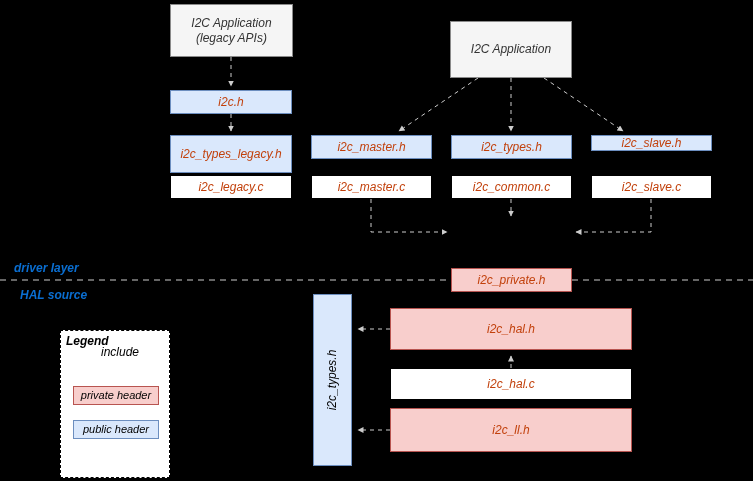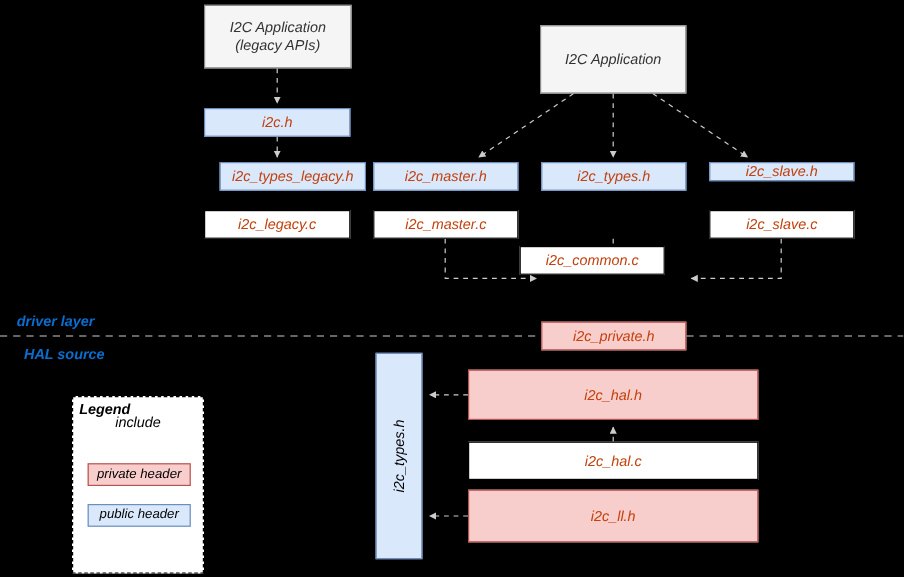--- a/index.html
+++ b/index.html
@@ -29,21 +29,21 @@
     display:flex;align-items:center;justify-content:center;}
   .vertical-box span{transform:rotate(-90deg);white-space:nowrap;font-size:12px;color:#000;}
   .layer-label{
     position:absolute;font-size:12px;font-weight:bold;color:#0a6ed1;white-space:nowrap;
   }
   #legend{
     position:absolute;left:60px;top:330px;width:110px;height:148px;
     box-sizing:border-box;background:#fff;border:1px dashed #000;
   }
   #legend .legend-title{position:absolute;left:5px;top:3px;font-size:12px;font-weight:bold;color:#000;}
-  #legend .legend-include{position:absolute;left:0;top:14px;width:100%;text-align:center;font-size:12px;color:#000;}
+  #legend .legend-include{position:absolute;left:0;top:14px;width:100%;text-align:left;font-size:12px;color:#000;padding-left:40px;}
   .legend-swatch{
     position:absolute;left:12px;width:86px;height:19px;
     box-sizing:border-box;display:flex;align-items:center;justify-content:center;
     font-size:11px;color:#000;
   }
   svg.overlay{position:absolute;left:0;top:0;pointer-events:none;}
 </style>
 </head>
 <body>
 
@@ -86,33 +86,33 @@
     <line x1="70" y1="364" x2="156" y2="364" stroke="#000000" stroke-dasharray="4 4" marker-end="url(#arrDark)"></line>
   </svg>
 
   <div class="box app" style="left:170px;top:4px;width:123px;height:53px;">I2C Application
 (legacy APIs)</div>
 
   <div class="box app" style="left:450px;top:21px;width:122px;height:57px;">I2C Application</div>
 
   <div class="box blue" style="left:170px;top:90px;width:122px;height:24px;">i2c.h</div>
 
-  <div class="box blue" style="left:183px;top:135px;width:122px;height:24px;">i2c_types_legacy.h</div>
+  <div class="box blue" style="left:170px;top:135px;width:122px;height:38px;">i2c_types_legacy.h</div>
 
   <div class="box blue" style="left:311px;top:135px;width:121px;height:24px;">i2c_master.h</div>
 
   <div class="box blue" style="left:451px;top:135px;width:121px;height:24px;">i2c_types.h</div>
 
   <div class="box blue" style="left:591px;top:135px;width:121px;height:16px;">i2c_slave.h</div>
 
   <div class="box white" style="left:170px;top:175px;width:122px;height:24px;">i2c_legacy.c</div>
 
   <div class="box white" style="left:311px;top:175px;width:121px;height:24px;">i2c_master.c</div>
 
-  <div class="box white" style="left:433px;top:175px;width:121px;height:24px;margin-top:30px;">i2c_common.c</div>
+  <div class="box white" style="left:451px;top:175px;width:121px;height:24px;">i2c_common.c</div>
 
   <div class="box white" style="left:591px;top:175px;width:121px;height:24px;">i2c_slave.c</div>
 
   <div class="box pink" style="left:451px;top:220px;width:121px;height:24px;margin-top:48px;">i2c_private.h</div>
 
   <div class="layer-label" style="left:14px;top:261px;">driver layer</div>
 
   <div class="layer-label" style="left:20px;top:288px;">HAL source</div>
 
   <div class="vertical-box" style="left:313px;top:294px;width:39px;height:172px;">

